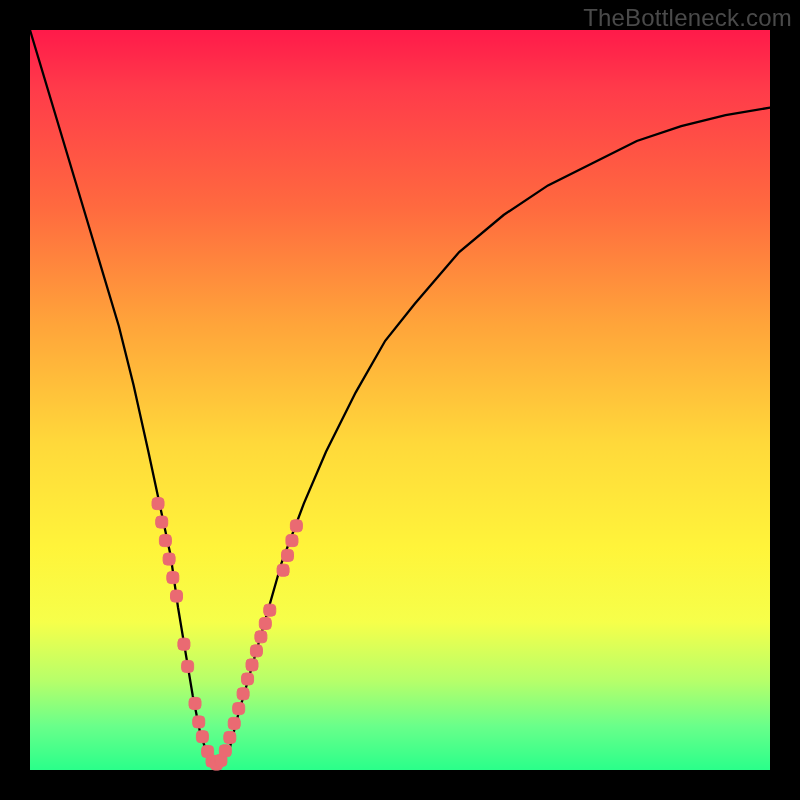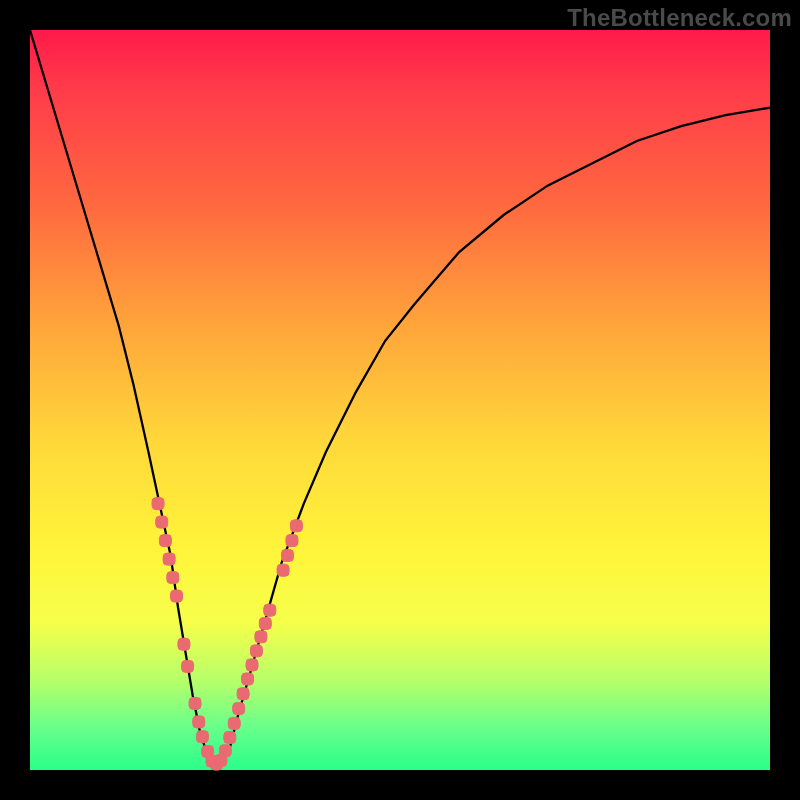--- a/index.html
+++ b/index.html
@@ -30,21 +30,21 @@
       #6aff8a 94%,
       #2aff8a 100%
     );
   }
   .watermark {
     position: absolute;
     top: 4px;
     right: 8px;
     color: #4a4a4a;
     font-size: 24px;
-    font-weight: 700;
+    font-weight: 400;
     letter-spacing: 0.2px;
     z-index: 10;
     margin-left: 12px;
   }
   svg.curve {
     position: absolute;
     left: 0;
     top: 0;
     width: 740px;
     height: 740px;

